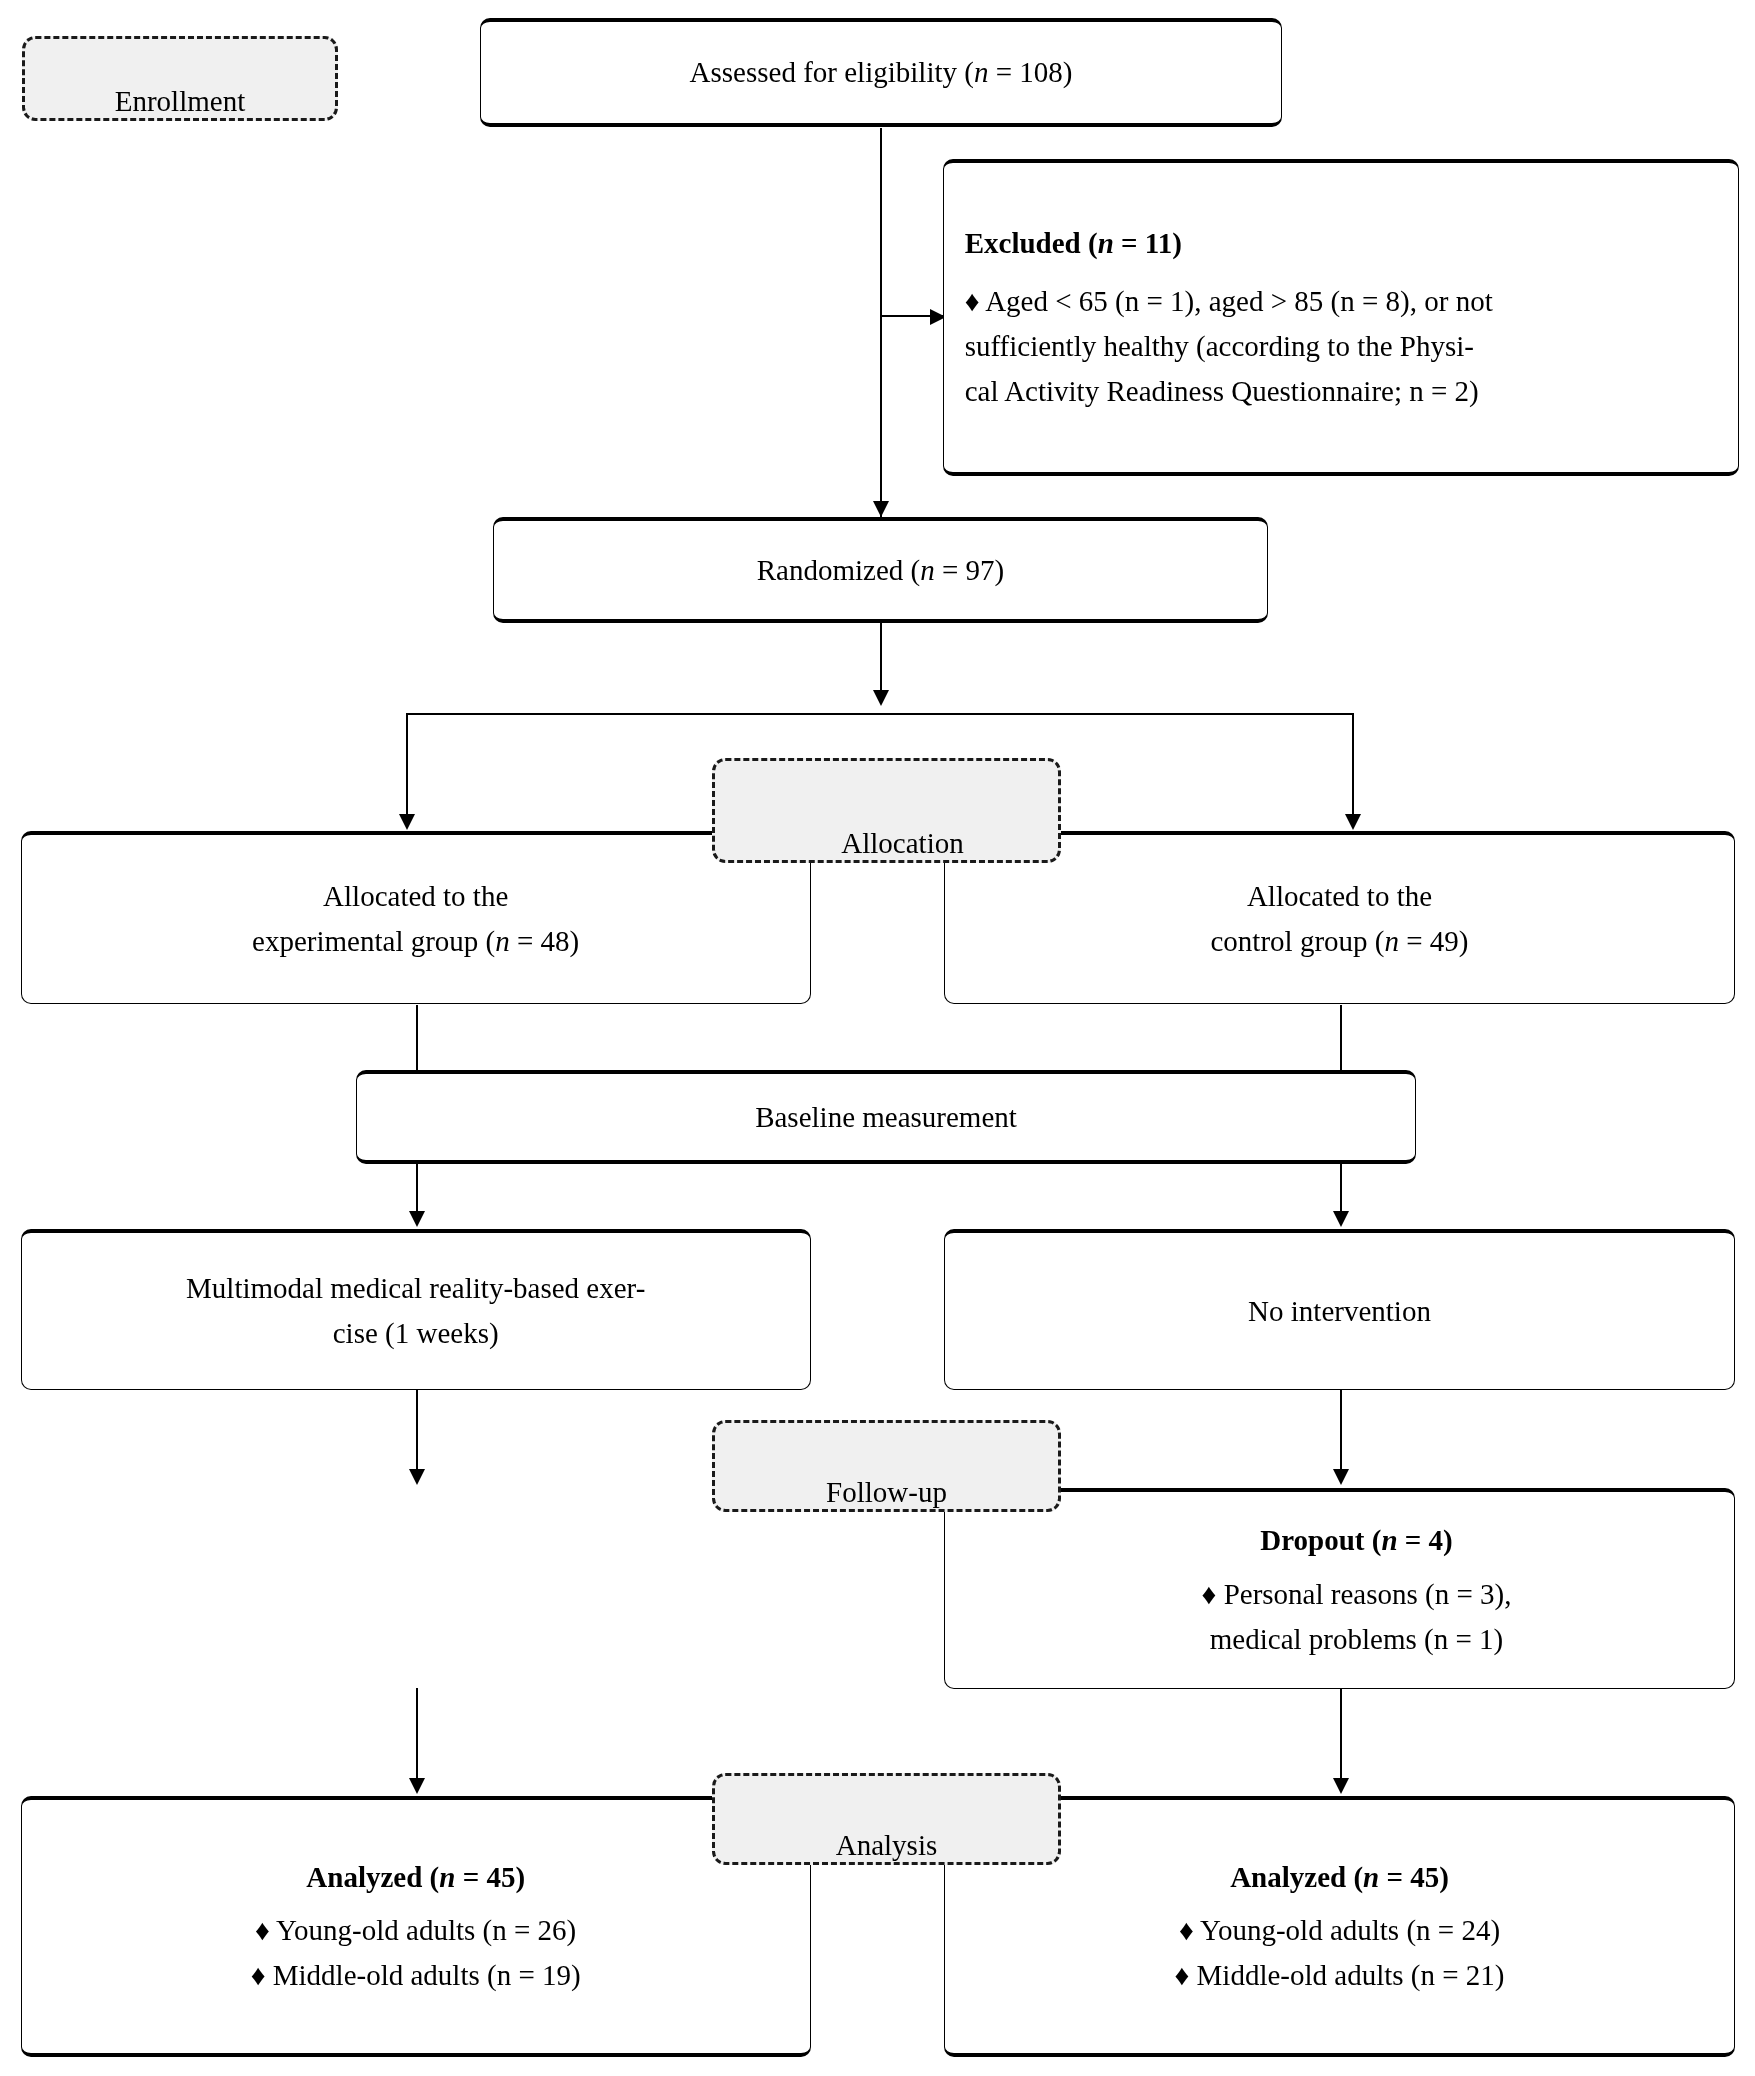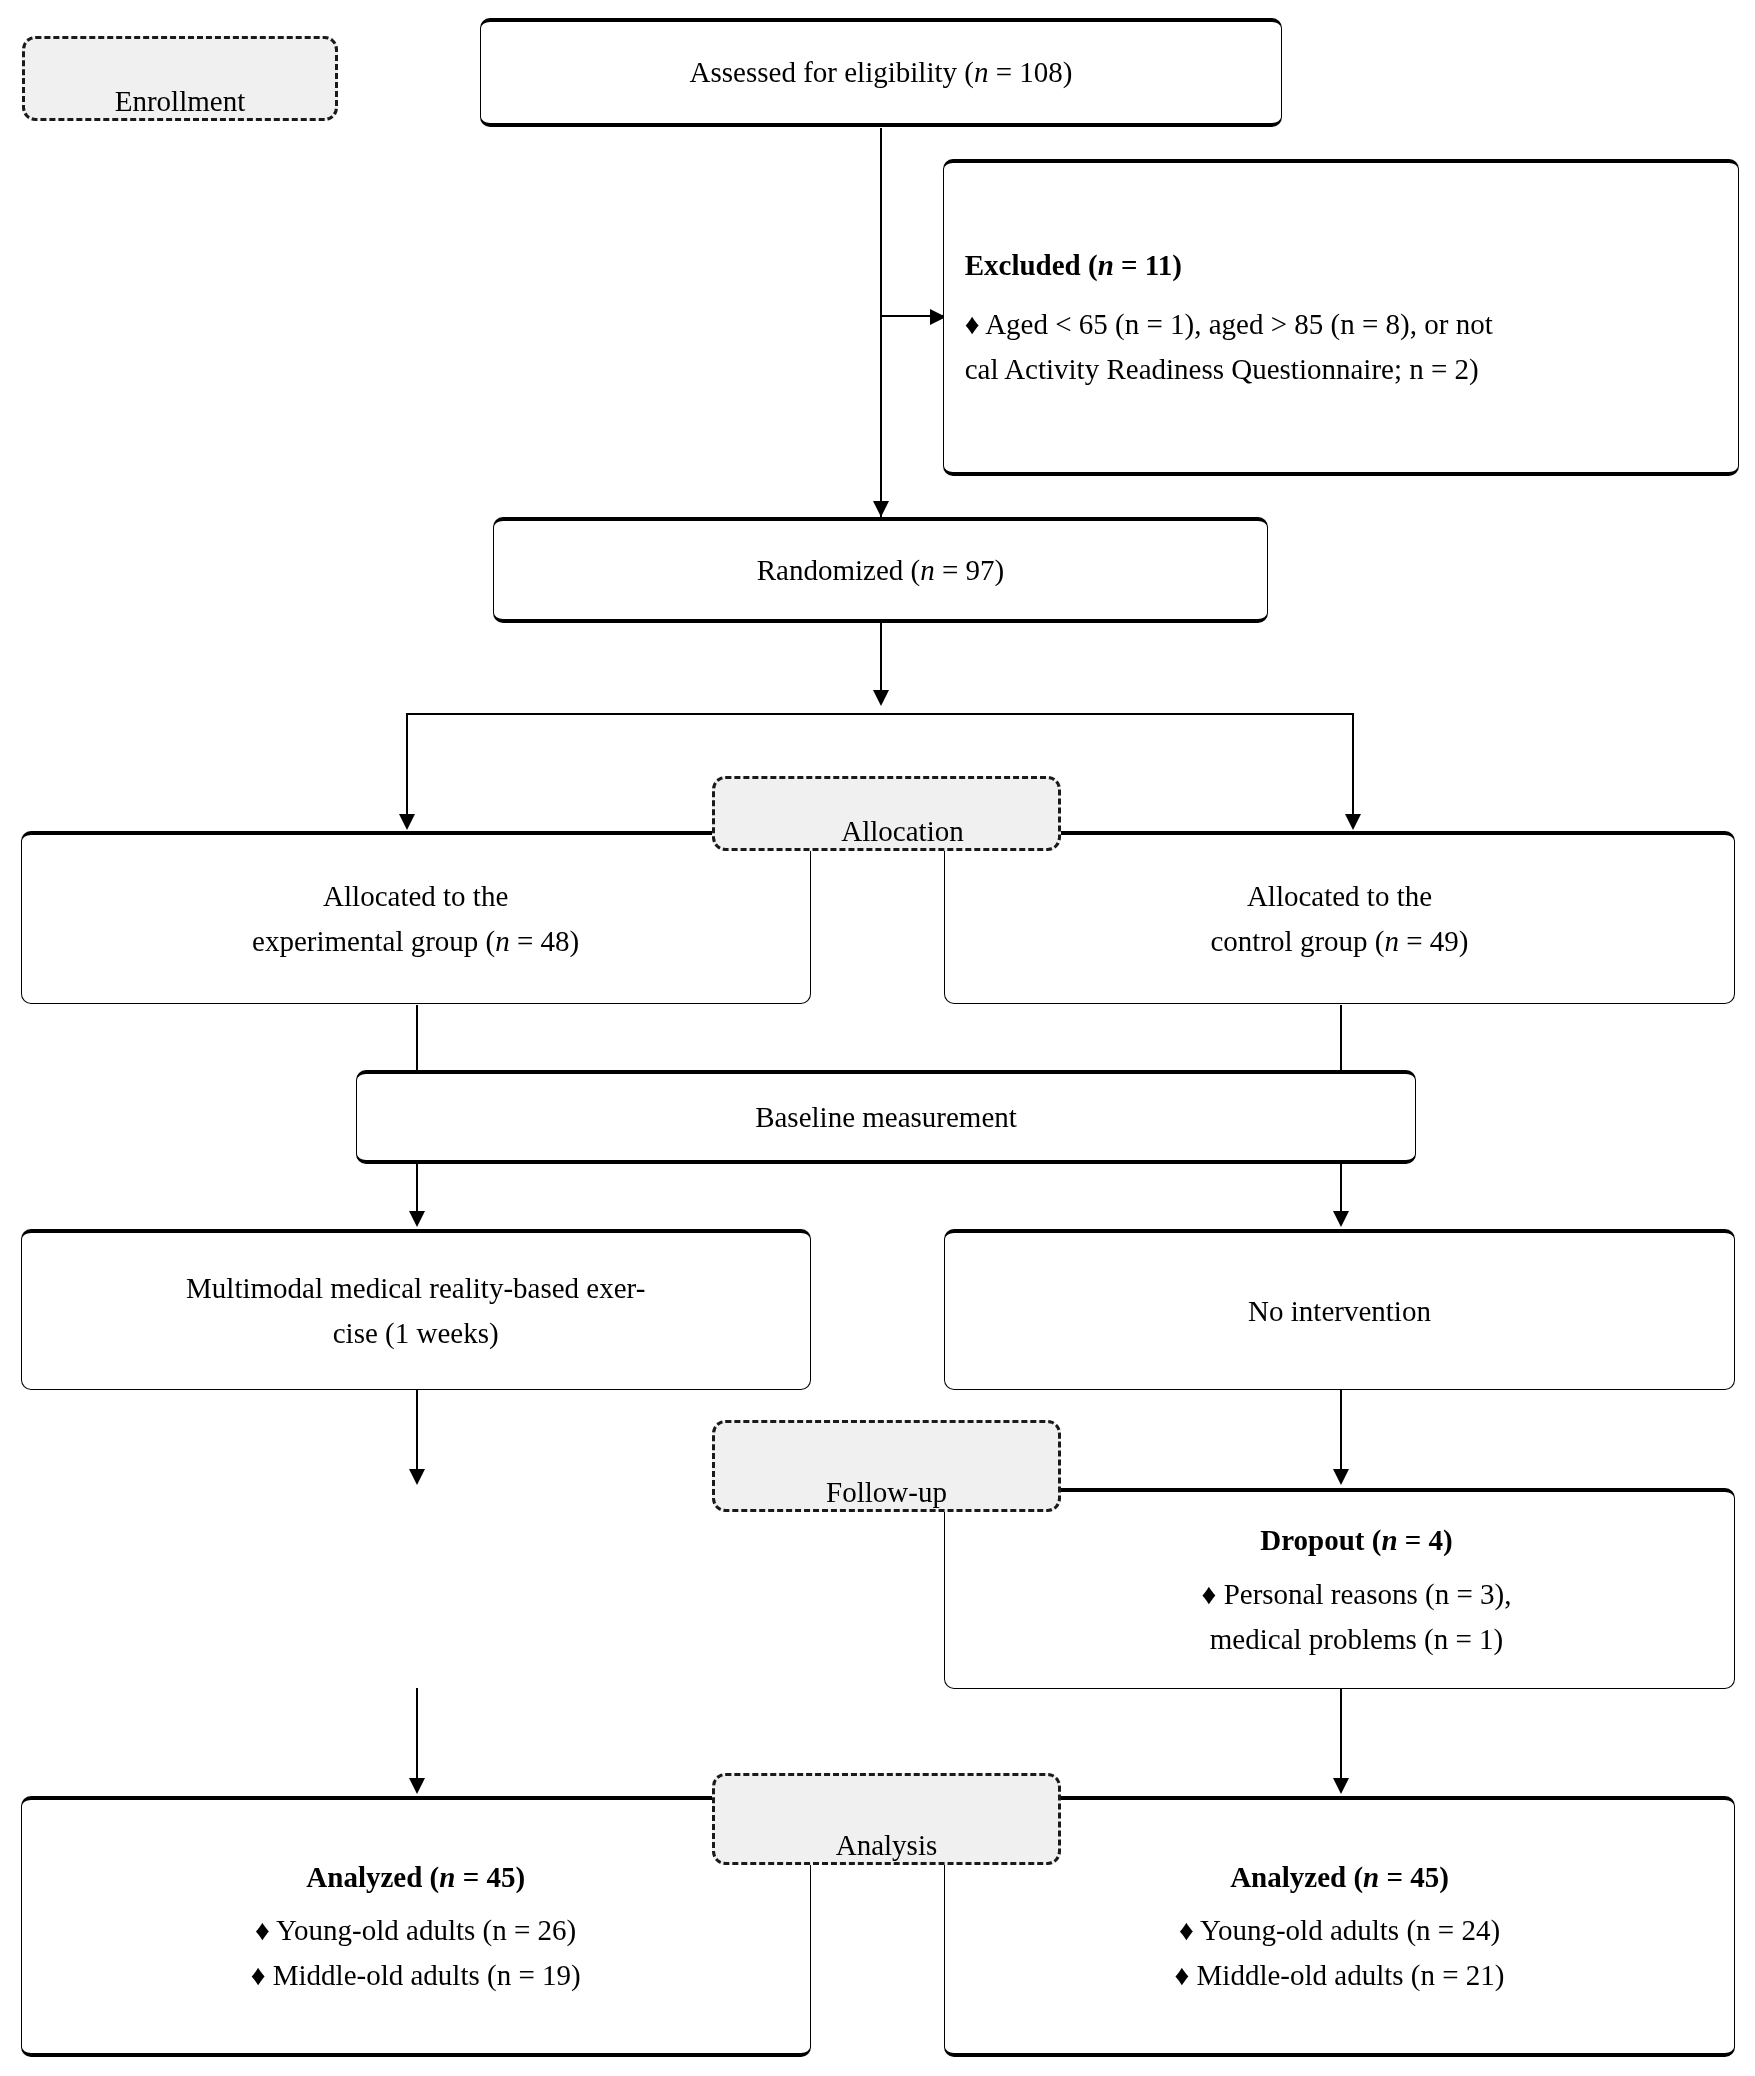--- a/index.html
+++ b/index.html
@@ -86,38 +86,39 @@
   <div class="vline" style="left:880px;top:128px;height:389px;"></div>
 
   <div class="hline" style="left:880px;top:315px;width:67px;"></div>
   <div class="arrow-right" style="left:930px;top:309px;"></div>
 
   <div class="box leftal topheavy bottomheavy" style="left:943px;top:159px;width:796px;height:317px;padding:0 20.7px;">
     <span class="line bold" style="margin-bottom:13.4px;">
       <span>Excluded (</span><i class="ital">n</i><span> = 11)</span>
     </span>
     <span class="line">♦ Aged &lt; 65 (n = 1), aged &gt; 85 (n = 8), or not</span>
+    <span class="line">sufficiently healthy (according to the Physi-</span>
     <span class="line">cal Activity Readiness Questionnaire; n = 2)</span>
   </div>
 
   <div class="arrow-down" style="left:873px;top:501px;"></div>
 
   <div class="box topheavy bottomheavy" style="left:493px;top:517px;width:775px;height:106px;">
     <span class="line">Randomized (<i class="ital">n</i> = 97)</span>
   </div>
 
   <div class="vline" style="left:880px;top:623px;height:76px;"></div>
   <div class="arrow-down" style="left:873px;top:690px;"></div>
   <div class="hline" style="left:406px;top:713px;width:948px;"></div>
   <div class="vline" style="left:406px;top:713px;height:112px;"></div>
   <div class="vline" style="left:1352px;top:713px;height:112px;"></div>
   <div class="arrow-down" style="left:399px;top:814px;"></div>
   <div class="arrow-down" style="left:1345px;top:814px;"></div>
 
-  <div class="stage" style="left:712px;top:776px;width:349px;height:75px;padding-left:32px;">
+  <div class="stage" style="left:712px;top:758px;width:349px;height:105px;padding-left:32px;">
     <span>Allocation</span>
   </div>
 
   <div class="box topheavy" style="left:20.7px;top:831px;width:790px;height:173px;">
     <span class="line">Allocated to the</span>
     <span class="line">experimental group (<i class="ital">n</i> = 48)</span>
   </div>
 
   <div class="box topheavy" style="left:944px;top:831px;width:791px;height:173px;">
     <span class="line">Allocated to the</span>

